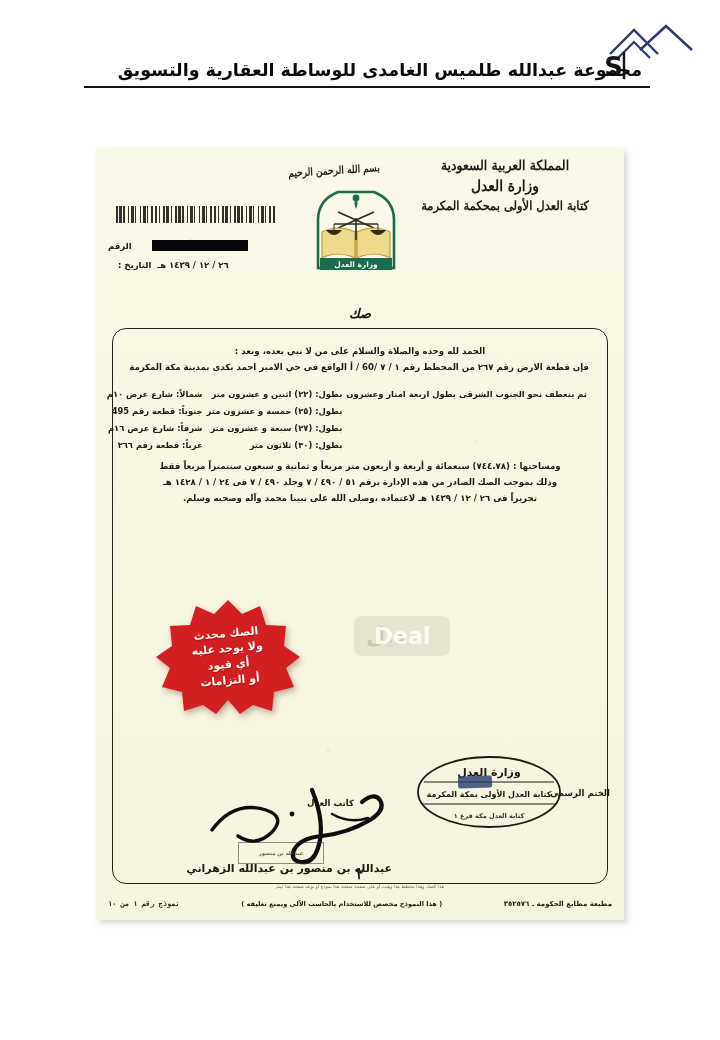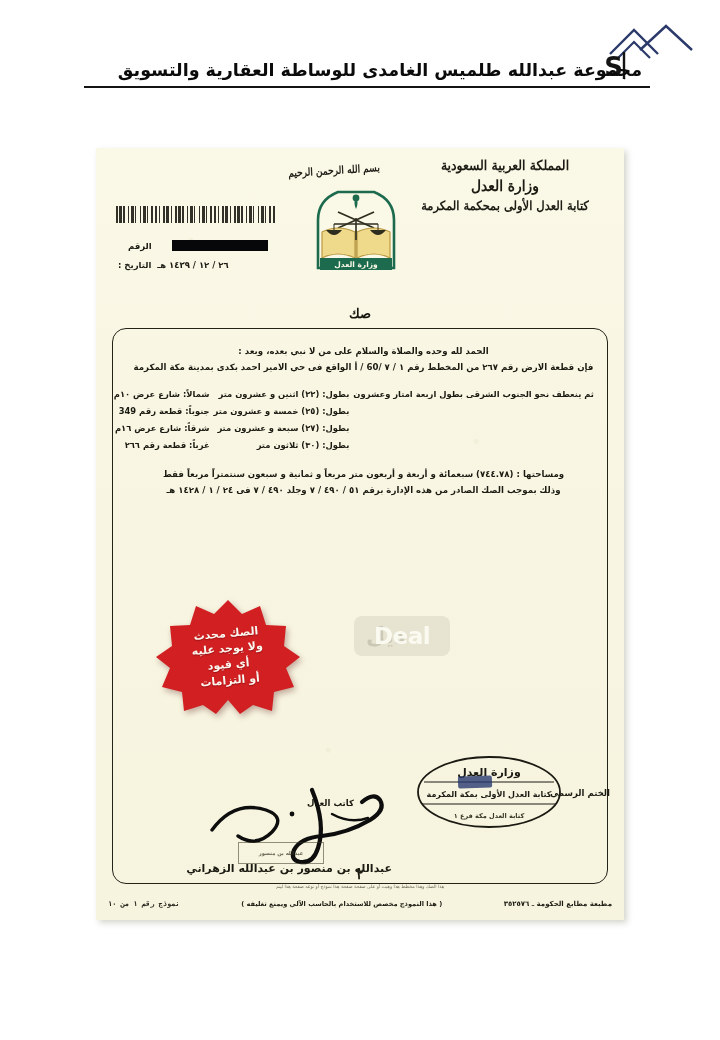--- a/index.html
+++ b/index.html
@@ -137,21 +137,21 @@
     position: absolute;
     direction: rtl;
     display: flex;
     align-items: center;
     gap: 6px;
     font-family: "DejaVu Sans", "Liberation Sans", sans-serif;
     font-size: 8.5px;
     font-weight: bold;
     color: #1c1c14;
   }
-  .meta-number { left: 32px; top: 92px; width: 165px; flex-direction: row-reverse; justify-content: flex-start; gap: 20px;}
+  .meta-number { left: 12px; top: 92px; width: 165px; flex-direction: row-reverse; justify-content: flex-start; gap: 20px;}
   .meta-date   { left: 22px; top: 112px; width: 165px; flex-direction: row-reverse; justify-content: flex-start;}
   .meta-label { white-space: nowrap; }
   .redaction {
     display: inline-block;
     background: #07070a;
     height: 11px;
     width: 96px;
   }
   .meta-date .meta-value { white-space: nowrap; letter-spacing: 0.4px; }
 
@@ -159,33 +159,34 @@
   .deed-title {
     position: absolute;
     left: 0; right: 0;
     top: 158px;
     text-align: center;
     direction: rtl;
     font-family: "DejaVu Serif", "Liberation Serif", serif;
     font-size: 13px;
     font-weight: bold;
     color: #15150e;
+    font-style: italic;
   }
 
   
   .deed-frame {
     position: absolute;
     left: 16px;
     top: 180px;
     width: 496px;
     height: 556px;
     border: 1.6px solid #232318;
     border-radius: 14px;
     direction: rtl;
-    padding: 14px 11px 0 18px;
+    padding: 14px 18px 0 18px;
   }
 
   .body-line {
     direction: rtl;
     text-align: center;
     font-family: "DejaVu Sans", "Liberation Sans", sans-serif;
     font-size: 8.6px;
     font-weight: bold;
     color: #1b1b12;
     line-height: 1.9;
@@ -206,21 +207,21 @@
     color: #1b1b12;
     padding: 3.5px 2px;
     vertical-align: top;
     white-space: nowrap;
   }
   .b-dir  { width: 120px; text-align: right; }
   .b-len  { width: 110px; }
   .b-desc { text-align: right; }
   .b-cont { text-align: right; padding-top: 0; }
 
-  .para { margin-top: 12px; }
+  .para { margin-top: 4px; }
 
   
   .red-stamp {
     position: absolute;
     left: 58px;
     top: 450px;
     width: 148px;
     height: 118px;
     z-index: 6;
     filter: drop-shadow(2px 3px 3px rgba(90,20,20,0.35));
@@ -471,39 +472,40 @@
     <table class="bounds">
       <tbody>
           <tr>
         <td class="b-desc">ثم ينعطف نحو الجنوب الشرقى بطول اربعة امتار وعشرون</td>
         <td class="b-len">بطول: (٢٢) اثنين و عشرون متر</td>
         <td class="b-dir">شمالاً: شارع عرض ١٠م</td>
       </tr>
       <tr>
         <td class="b-desc"></td>
         <td class="b-len">بطول: (٢٥) خمسة و عشرون متر</td>
-        <td class="b-dir">جنوباً: قطعة رقم 349</td>
+        <td class="b-dir">جنوباً: قطعة رقم 495</td>
       </tr>
       <tr>
         <td class="b-desc"></td>
         <td class="b-len">بطول: (٢٧) سبعة و عشرون متر</td>
         <td class="b-dir">شرقاً: شارع عرض ١٦م</td>
       </tr>
       <tr>
         <td class="b-desc"></td>
         <td class="b-len">بطول: (٣٠) ثلاثون متر</td>
         <td class="b-dir">غرباً: قطعة رقم ٢٦٦</td>
       </tr>
     </tbody>
       </table>
 
     <div class="body-line para">ومساحتها : (٧٤٤.٧٨) سبعمائة و أربعة و أربعون متر مربعاً و ثمانية و سبعون سنتمتراً مربعاً فقط</div>
     <div class="body-line">وذلك بموجب الصك الصادر من هذه الإدارة برقم ٥١ / ٤٩٠ / ٧ وجلد ٤٩٠ / ٧ فى ٢٤ / ١ / ١٤٢٨ هـ</div>
 
 
+    <div class="body-line">تحريراً فى ٢٦ / ١٢ / ١٤٣٩ هـ لاعتماده ،وصلى الله على نبينا محمد وآله وصحبه وسلم.</div>
   </div>
 
   <div class="red-stamp">
     <svg viewBox="0 0 148 118" width="148" height="118" style="position:absolute;inset:0;">
       <polygon fill="#d11f22" points="74,2 88,16 106,8 112,27 132,28 130,48 146,59 132,70 140,89 120,94 118,113 99,107 86,116 74,102 62,116 49,107 30,113 28,94 8,89 16,70 2,59 18,48 16,28 36,27 42,8 60,16"></polygon>
     </svg>
     <div class="red-stamp-text">
       <div>الصك محدث</div>
       <div>ولا يوجد عليه</div>
       <div>أي قيود</div>

